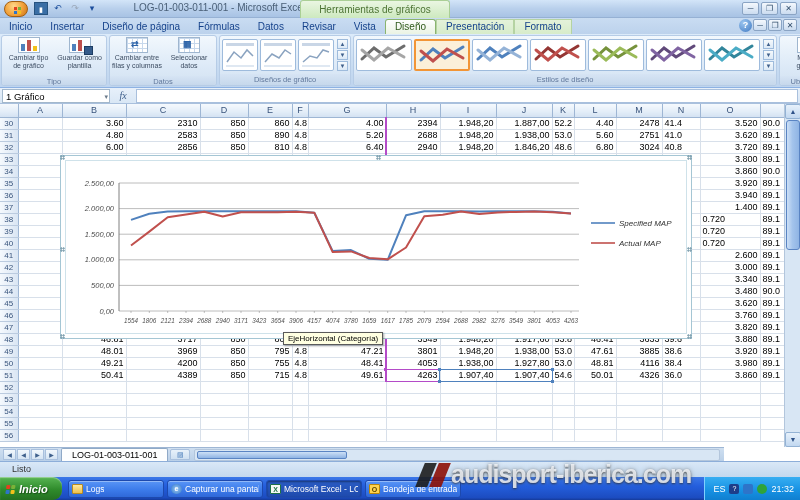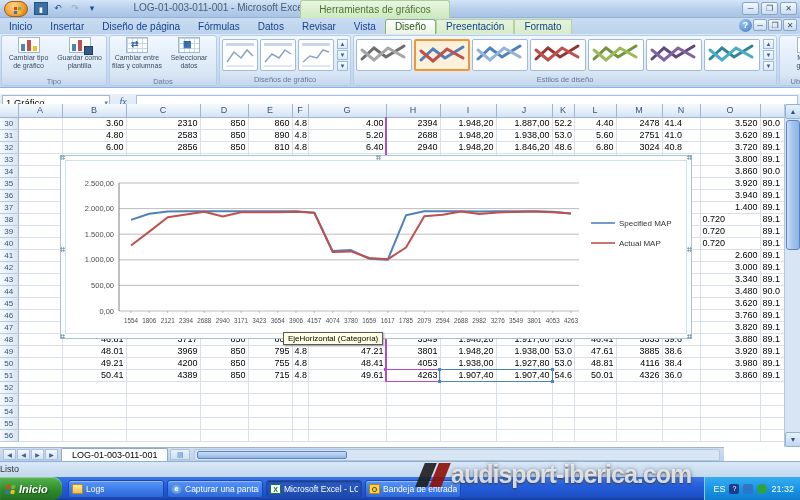--- a/index.html
+++ b/index.html
@@ -63,21 +63,21 @@
   .gthumb { width:36px; height:32px; background:#fff; border:1px solid #9ebbdc; border-radius:2px; }
   .style-thumb { width:56px; height:32px; background:#fff; border:1px solid #9ebbdc; border-radius:2px; }
   .style-thumb.selected { border:2px solid #f29536; background:#fbf0d9; }
   .gscroll { display:flex; flex-direction:column; gap:1px; margin-left:1px; }
   .gscroll b { width:11px; height:10px; border:1px solid #9ebbdc; background:linear-gradient(#f6fafd,#dce9f6);
     font-size:6px; color:#3f608c; text-align:center; line-height:9px; font-weight:normal; }
   .movechart { width:20px; height:16px; background:#fff; border:1px solid #9fb6cf; position:relative; }
 
   
   .formulabar { position:absolute; left:0; top:88px; width:800px; height:16px;
-    background:linear-gradient(#e7f0fa,#d9e7f5); border-bottom:1px solid #a9c0dd; display:flex; align-items:center;margin-top:6px; }
+    background:linear-gradient(#e7f0fa,#d9e7f5); border-bottom:1px solid #a9c0dd; display:flex; align-items:center; }
   .namebox { width:108px; height:14px; margin-left:2px; background:#fff; border:1px solid #a3b8cc;
     font-size:9.5px; padding:0 3px; line-height:13px; color:#000; position:relative; }
   .namebox .dd { position:absolute; right:1px; top:0; font-size:7px; color:#5a githa6a7a; color:#6a7a8a; }
   .fx { width:26px; text-align:center; font-size:10px; font-style:italic; font-family:"Liberation Serif",serif; color:#3f608c; }
   .fbar-input { flex:1; height:14px; background:#fff; border:1px solid #a9c0dd; margin-right:2px; }
 
   
   .sheet-area { position:absolute; left:0; top:104px; width:800px; height:343px; background:#fff; overflow:hidden; }
   #grid { border-collapse:collapse; table-layout:fixed; width:784px; }
   #grid th, #grid td { overflow:hidden; white-space:nowrap; }
@@ -99,21 +99,21 @@
   
   .range-line { position:absolute; left:385px; top:13px; width:2px; height:264px; background:#b44bc8; }
   .sel-h { position:absolute; left:385px; top:265px; width:55px; height:13px; border:1px solid #b44bc8; }
   .sel-ij { position:absolute; left:439px; top:265px; width:114px; height:13px; border:1px solid #4f81bd; }
   .sel-h i, .sel-ij i { position:absolute; width:3px; height:3px; }
   .sel-h i { background:#b44bc8; } .sel-ij i { background:#4f81bd; }
   .hk-tl{left:-2px;top:-2px;} .hk-br{right:-2px;bottom:-2px;} .hk-tr{right:-2px;top:-2px;} .hk-bl{left:-2px;bottom:-2px;}
 
   
   .chart-obj { position:absolute; left:60px; top:51px; width:632px; height:184px; background:#fff;
-    border:1px solid #a5c6d4; box-shadow:inset 0 0 0 4px #fff, inset 0 0 0 5px #cfe2ea; z-index:5; }
+    border:1px solid #a5c6d4; box-shadow:inset 0 0 0 4px #fff, inset 0 0 0 5px #cfe2ea; z-index:5;font-style:italic; }
   .chandle { position:absolute; width:5px; height:5px;
     background:radial-gradient(circle,#7a9cac 1px,transparent 1px); background-size:2.5px 2.5px; }
   .chandle.tl{left:-1px;top:-1px;} .chandle.tm{left:50%;top:-1px;} .chandle.tr{right:-1px;top:-1px;}
   .chandle.ml{left:-1px;top:50%;} .chandle.mr{right:-1px;top:50%;}
   .chandle.bl{left:-1px;bottom:-1px;} .chandle.bm{left:50%;bottom:-1px;} .chandle.br{right:-1px;bottom:-1px;}
 
   
   .xtooltip { position:absolute; left:283px; top:228px; z-index:40; background:#ffffe1; border:1px solid #5a5a5a;
     font-size:8px; padding:1px 4px; color:#000; box-shadow:1px 1px 2px rgba(0,0,0,.35); white-space:nowrap; }
 
@@ -127,21 +127,21 @@
     border-radius:2px 2px 0 0; font-size:9px; padding:0 10px; line-height:13px; color:#000; }
   .tab-ins { width:20px; height:11px; margin-left:2px; background:linear-gradient(#e8f1fa,#cfe0f1);
     border:1px solid #a9c0dd; border-radius:2px 2px 0 0; font-size:7px; text-align:center; color:#4f81bd; line-height:10px; }
   .hscroll { flex:1; height:12px; margin:0 4px; background:#d8e6f4; border:1px solid #b3c6dc; border-radius:2px; position:relative; }
   .hthumb { position:absolute; left:2px; top:1px; width:150px; height:8px; border-radius:2px;
     background:linear-gradient(#cde0f6,#8fb4e4); border:1px solid #5a84c3; }
 
   
   .statusbar { position:absolute; left:0; top:461px; width:800px; height:16px;
     background:linear-gradient(#d9e8f7,#c3d8ee); border-top:1px solid #8daed9; font-size:9px; color:#333;
-    line-height:15px; padding-left:0; }
+    line-height:15px; padding-left:12px; }
 
   
   .taskbar { position:absolute; left:0; top:477px; width:800px; height:23px;
     background:linear-gradient(#3a77e8,#245edc 40%,#1c4cc0 90%,#153a9a); display:flex; align-items:center; }
   .startbtn { height:23px; width:62px; border-radius:0 9px 9px 0;
     background:linear-gradient(#58b553,#2f8b2b 55%,#247021); display:flex; align-items:center; gap:4px; padding-left:5px;
     box-shadow:inset 0 1px 1px rgba(255,255,255,.4); }
   .winflag { width:10px; height:10px; display:grid; grid-template-columns:5px 5px; transform:skewX(-8deg); }
   .winflag i { width:4px; height:4px; margin:0.5px; border-radius:1px; }
   .startbtn span { color:#fff; font-size:11px; font-weight:bold; font-style:italic; text-shadow:1px 1px 1px rgba(0,0,0,.4); }

